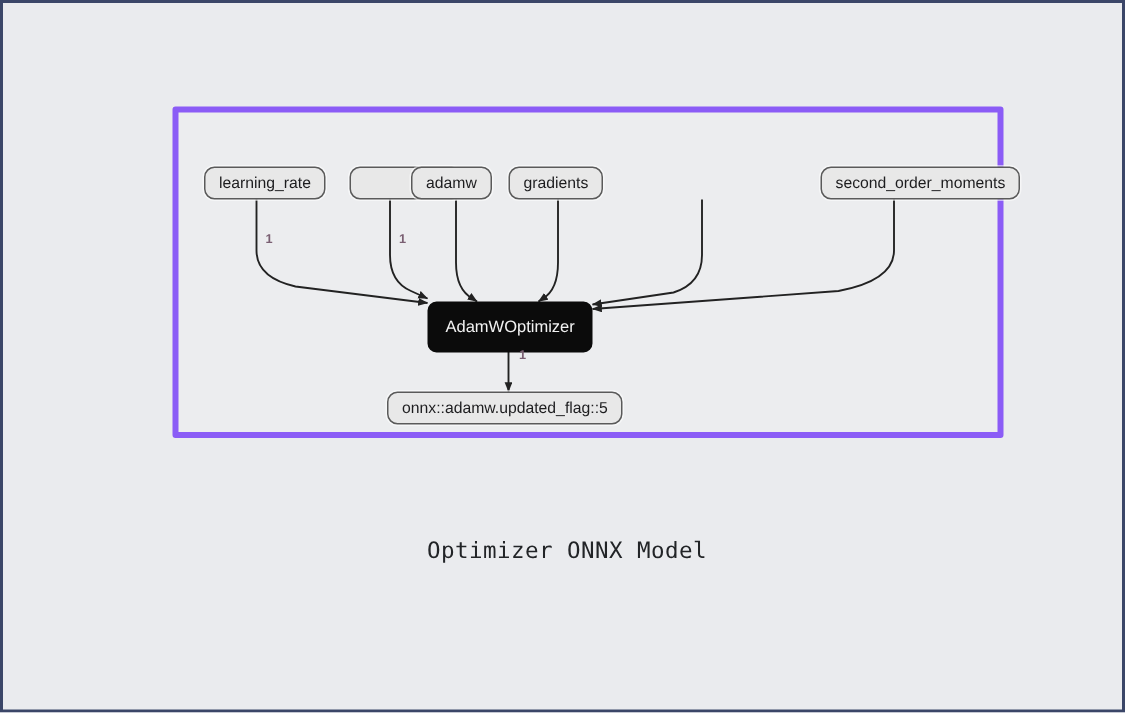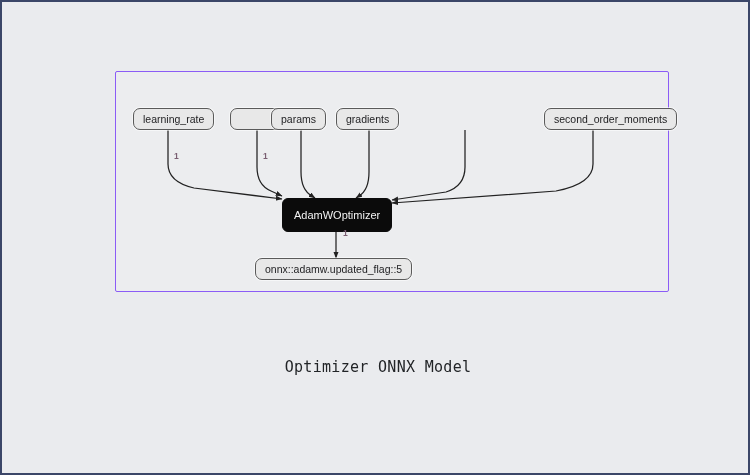--- a/index.html
+++ b/index.html
@@ -31,21 +31,21 @@
 
   
   #graph-panel {
     position: absolute;
     left: 112px;
     top: 68px;
     width: 554px;
     height: 221px;
     box-sizing: border-box;
     background: #ecedef;
-    border: 1px solid #8b5cf6;
+    border: 4px solid #8b5cf6;
     border-radius: 2px;
   }
 
   
   #edge-layer {
     position: absolute;
     left: 0;
     top: 0;
     width: 554px;
     height: 221px;
@@ -140,21 +140,21 @@
 
       <div class="node node-io" style="left:17px; top:36px;">
         <span>learning_rate</span>
       </div>
 
       <div class="node node-io" style="left:114px; top:36px;padding-left:44px;">
         <span>step</span>
       </div>
 
       <div class="node node-io" style="left:155px; top:36px;">
-        <span>params</span>
+        <span>adamw</span>
       </div>
 
       <div class="node node-io" style="left:220px; top:36px;text-align:right;">
         <span>gradients</span>
       </div>
 
 
       <div class="node node-io" style="left:428px; top:36px;">
         <span>second_order_moments</span>
       </div>

